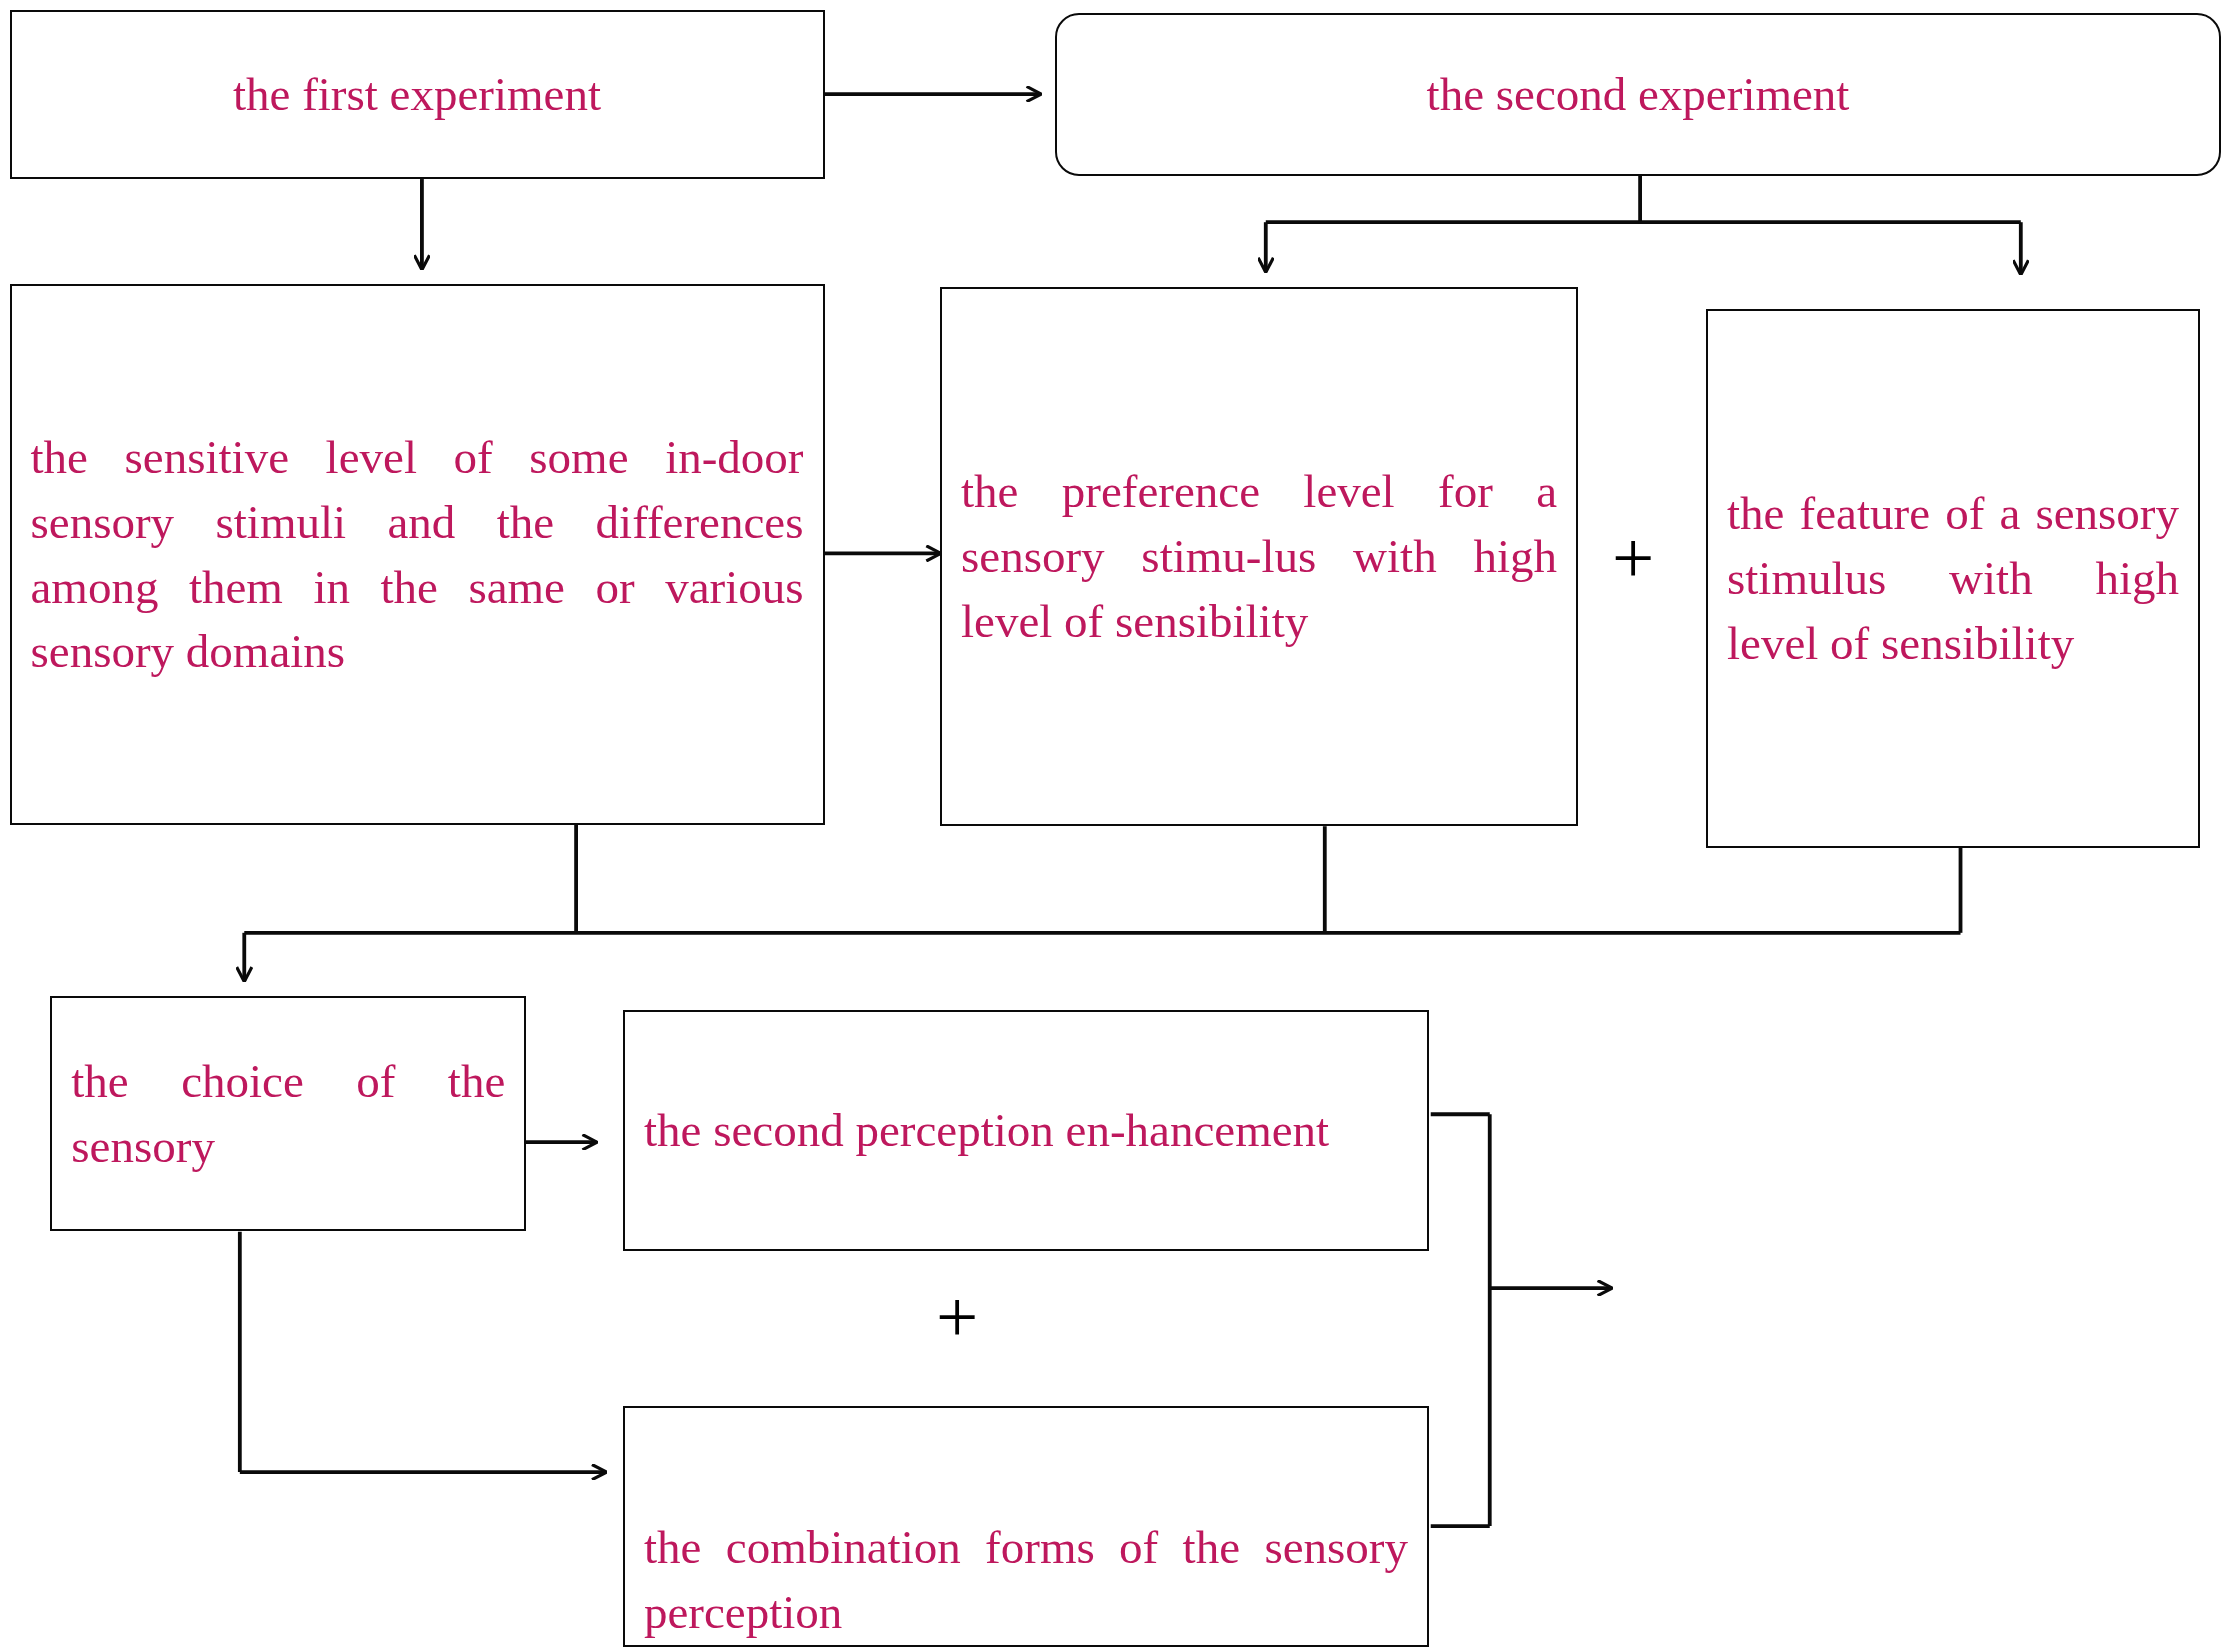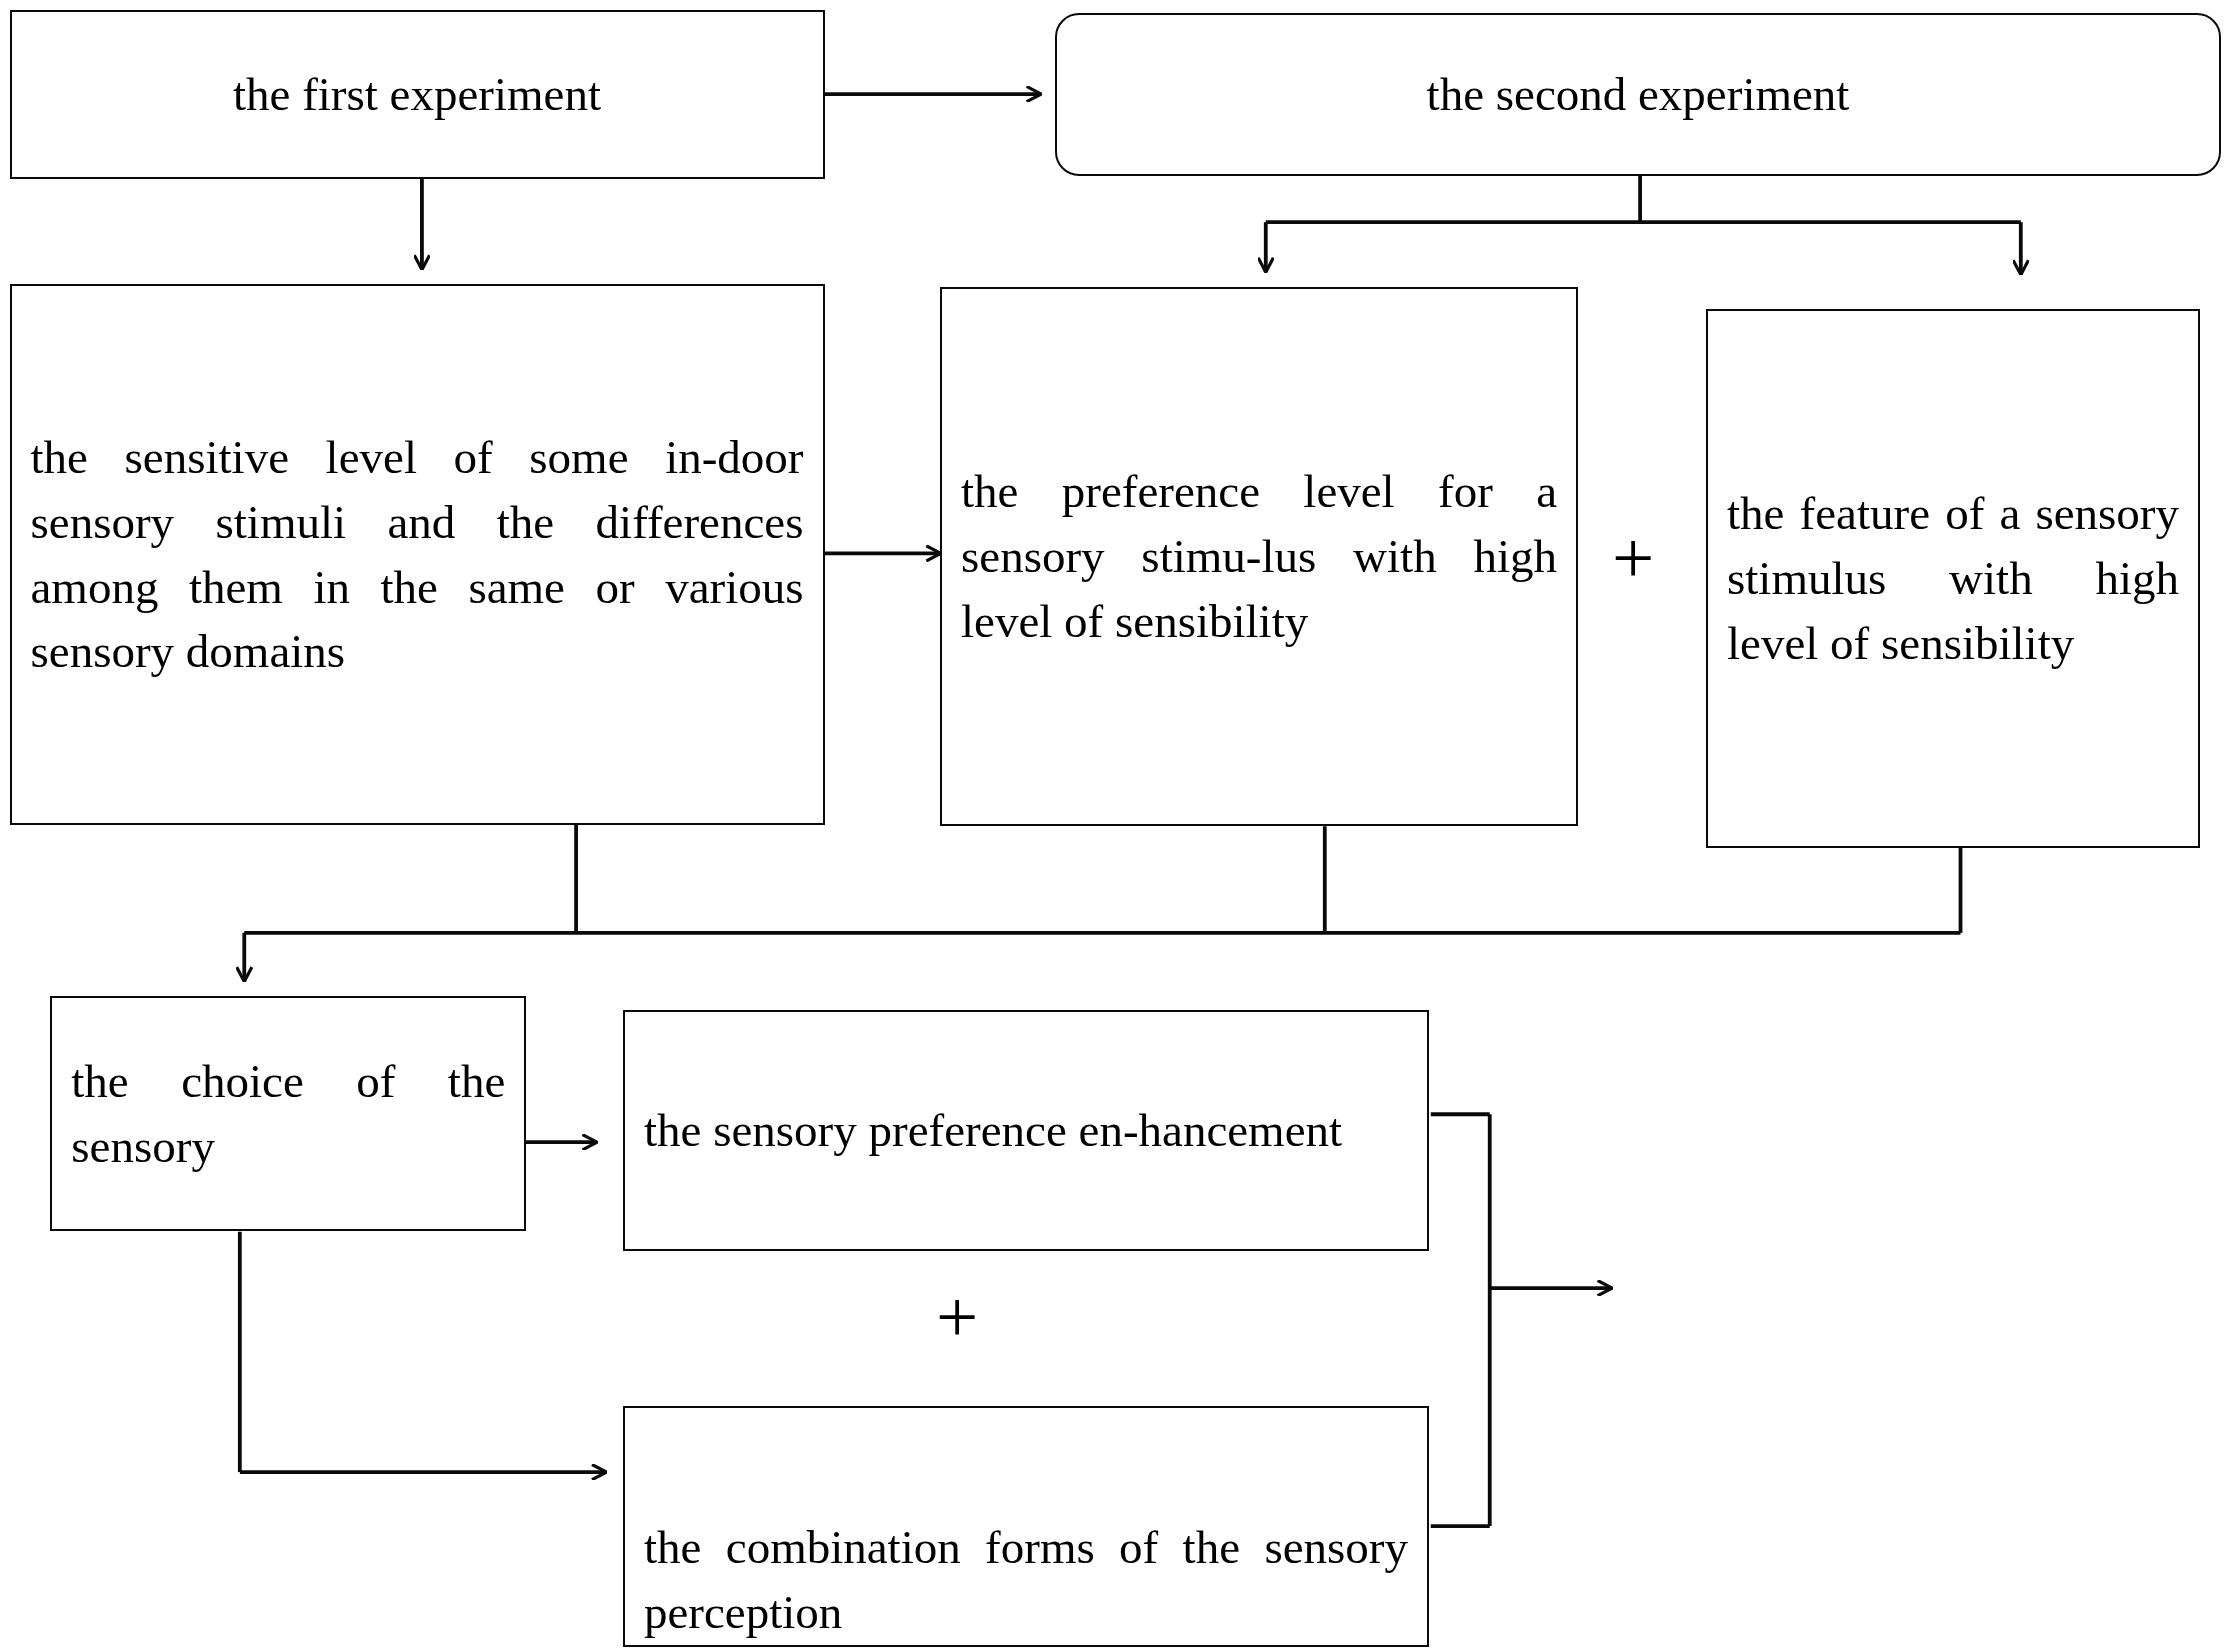--- a/index.html
+++ b/index.html
@@ -20,21 +20,21 @@
     position: absolute;
     box-sizing: border-box;
     border: 2.5px solid #0a0a0a;
     background: #ffffff;
     display: flex;
     align-items: center;
     justify-content: flex-start;
   }
   .node .txt {
     width: 100%;
-    color: #000000;
+    color: #be185d;
     font-size: 47px;
     line-height: 1.38;
     font-family: "Liberation Serif", "DejaVu Serif", serif;
   }
   
   .node.center .txt {
     text-align: center;
   }
   
   .node.just .txt {
@@ -126,21 +126,21 @@
     <span class="txt">the feature of a sensory stimulus with high level of sensibility</span>
   </div>
 
   <div class="plus" style="left:1612px; top:520px;">+</div>
 
   <div class="node just pad-b" style="left:6.3px; top:996px; width:476px; height:235px;margin-left:44px;">
     <span class="txt">the choice of the sensory</span>
   </div>
 
   <div class="node just pad-b" style="left:623px; top:1010px; width:806px; height:241px;">
-    <span class="txt">the sensory preference en-hancement</span>
+    <span class="txt">the second perception en-hancement</span>
   </div>
 
   <div class="plus" style="left:936px; top:1279px;">+</div>
 
   <div class="node just pad-b" style="left:623px; top:1406px; width:806px; height:241px;align-items:flex-end;">
     <span class="txt">the combination forms of the sensory perception</span>
   </div>
 
 
 </div>

